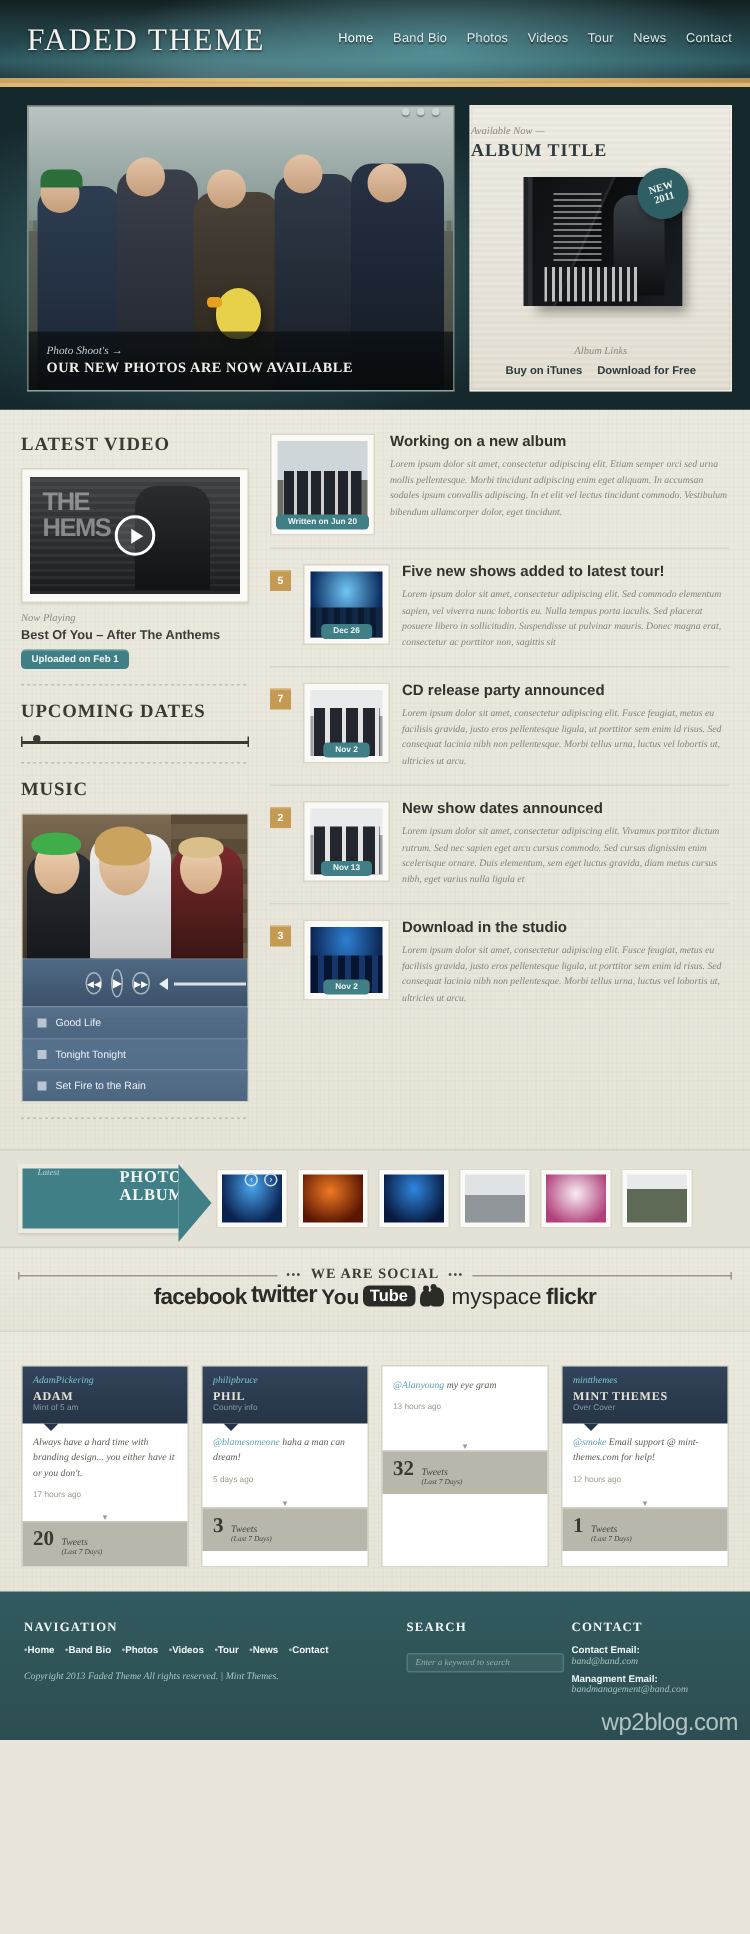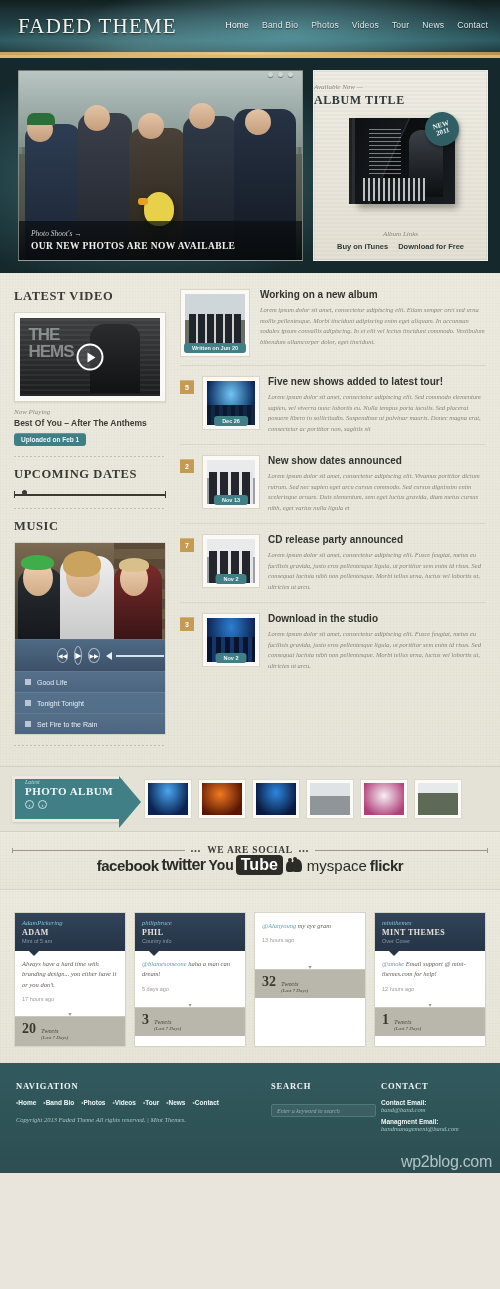--- a/index.html
+++ b/index.html
@@ -249,22 +249,22 @@
     display:flex;align-items:center;justify-content:center; flex:none; margin-top:4px;
     box-shadow: inset 0 1px 0 rgba(255,255,255,.25);
   }
   .news-item .news-thumb{ width:58px; height:54px; }
 
   
   .album-strip{ background:#e4e1d6; border-top:1px solid #d4d0c2; border-bottom:1px solid #d4d0c2;
                 padding:9px 12px; display:flex; align-items:center; gap:8px; }
   .album-tag{
     position:relative; width:110px; height:46px; background:#3f7f85;
-    border:3px solid #eceadf; display:flex; flex-direction:column; justify-content:flex-start;
-    padding-left:10px; box-shadow:0 1px 2px rgba(0,0,0,.12);
+    border:3px solid #eceadf; display:flex; justify-content:flex-start;
+    padding-left:10px; box-shadow:0 1px 2px rgba(0,0,0,.12);gap:40px;
   }
   .album-tag:after{
     content:""; position:absolute; right:-22px; top:-3px; width:0;height:0;
     border-top:26px solid transparent; border-bottom:26px solid transparent; border-left:22px solid #3f7f85;
   }
   .album-tag .k{ font-family:"Liberation Serif",serif; font-style:italic; color:#bcd9db; font-size:6px;}
   .album-tag .t{ font-family:"Liberation Serif",serif; font-weight:700; color:#f2f7f7; font-size:11px; letter-spacing:.5px;}
   .album-tag .arrows{ display:flex; gap:4px; margin-top:3px;}
   .album-tag .arrows span{ width:9px;height:9px;border-radius:50%;border:1px solid #cfe2e3;color:#e6f2f2;
      font-size:6px;display:flex;align-items:center;justify-content:center;line-height:1;}
@@ -285,21 +285,21 @@
   .social-rule .ln:before{content:"";position:absolute;top:-2px;width:1px;height:5px;background:#9c9789;}
   .social-rule .ln.l:before{left:0;} .social-rule .ln.r:before{right:0;}
   .social-rule .dots{ letter-spacing:1px; color:#4a4a43; font-size:7px; }
   .social-rule .ttl{ font-family:"Liberation Serif",serif; font-weight:700; font-size:9.5px;
                      color:#3a3a34; letter-spacing:.7px; white-space:nowrap; }
   .social-icons{ display:flex; align-items:center; justify-content:center; gap:3px; }
   .si{ color:#2b2b28; font-weight:700; }
   .si-fb{ font-size:15px; letter-spacing:-.5px; }
   .si-tw{ font-size:16px; letter-spacing:-.6px; }
   .si-yt{ display:flex; align-items:center; gap:2px; font-size:14px; }
-  .si-yt .tube{ background:#2b2b28; color:#fff; padding:1px 5px; border-radius:4px; font-size:16px;}
+  .si-yt .tube{ background:#2b2b28; color:#fff; padding:1px 5px; border-radius:4px; font-size:11px;}
   .si-ms{ display:flex; align-items:center; gap:4px; font-size:15px; font-weight:400;}
   .si-ms .ppl{ position:relative; width:17px; height:14px; }
   .si-ms .ppl i{ position:absolute; background:#2b2b28; border-radius:50% 50% 30% 30%; }
   .si-ms .ppl i:nth-child(1){left:0;bottom:0;width:8px;height:11px;}
   .si-ms .ppl i:nth-child(2){left:6px;bottom:0;width:10px;height:13px;}
   .si-ms .ppl i:nth-child(3){left:2px;top:0;width:4px;height:4px;border-radius:50%;}
   .si-ms .ppl i:nth-child(4){left:7px;top:-1px;width:4px;height:4px;border-radius:50%;}
   .si-fl{ font-size:15px; letter-spacing:-.4px; }
 
   
@@ -322,21 +322,21 @@
   .tw-time{ font-size:5.5px; color:#a09c92; margin-top:6px; }
   .tw-foot{ background:#b9b6ac; padding:4px 7px 5px; display:flex; align-items:baseline; gap:5px;
             border-top:1px solid #cac7bd;}
   .tw-count{ font-family:"Liberation Serif",serif; font-weight:700; font-size:14px; color:#39392f;}
   .tw-foot .lbl{ font-family:"Liberation Serif",serif; font-style:italic; font-size:6.5px; color:#4a4a40; line-height:1.15;}
   .tw-foot .lbl small{ display:block; font-size:5px; }
   .tw-arrow{ text-align:center; font-size:6px; color:#9b9890; line-height:.7; }
 
   
   .footer{
-    background:#2f5257; color:#d9e6e5; padding:18px 16px 10px; position:relative; height:110px;
+    background:#2f5257; color:#d9e6e5; padding:18px 16px 10px; position:relative; height:99px;
     background: linear-gradient(180deg,#325a5e,#2c4e52);
   }
   .footer .cols{ display:flex; }
   .f-nav{ width:255px; }
   .f-search{ width:110px; }
   .f-contact{ flex:1; }
   .f-h{ font-family:"Liberation Serif",serif; font-weight:700; font-size:8.5px; letter-spacing:.8px;
         color:#f0f6f5; margin-bottom:8px; }
   .f-links{ display:flex; flex-wrap:wrap; gap:7px; }
   .f-links a{ color:#eef5f4; font-size:6.5px; font-weight:700; text-decoration:none; }
@@ -521,40 +521,40 @@
             <div class="img stage-blue"></div>
             <div class="date-pill">Dec 26</div>
           </div>
           <div>
             <div class="news-title">Five new shows added to latest tour!</div>
             <div class="news-body">Lorem ipsum dolor sit amet, consectetur adipiscing elit. Sed commodo elementum sapien, vel viverra nunc lobortis eu. Nulla tempus porta iaculis. Sed placerat posuere libero in sollicitudin. Suspendisse ut pulvinar mauris. Donec magna erat, consectetur ac porttitor non, sagittis sit</div>
           </div>
         </div>
 
         <div class="news-item">
+          <div class="num-badge">7</div>
+          <div class="news-thumb">
+            <div class="img street"></div>
+            <div class="date-pill">Nov 2</div>
+          </div>
+          <div>
+            <div class="news-title">CD release party announced</div>
+            <div class="news-body">Lorem ipsum dolor sit amet, consectetur adipiscing elit. Fusce feugiat, metus eu facilisis gravida, justo eros pellentesque ligula, ut porttitor sem enim id risus. Sed consequat lacinia nibh non pellentesque. Morbi tellus urna, luctus vel lobortis ut, ultricies ut arcu.</div>
+          </div>
+        </div>
+
+        <div class="news-item">
           <div class="num-badge">2</div>
           <div class="news-thumb">
             <div class="img street"></div>
             <div class="date-pill">Nov 13</div>
           </div>
           <div>
             <div class="news-title">New show dates announced</div>
             <div class="news-body">Lorem ipsum dolor sit amet, consectetur adipiscing elit. Vivamus porttitor dictum rutrum. Sed nec sapien eget arcu cursus commodo. Sed cursus dignissim enim scelerisque ornare. Duis elementum, sem eget luctus gravida, diam metus cursus nibh, eget varius nulla ligula et</div>
-          </div>
-        </div>
-
-        <div class="news-item">
-          <div class="num-badge">7</div>
-          <div class="news-thumb">
-            <div class="img street"></div>
-            <div class="date-pill">Nov 2</div>
-          </div>
-          <div>
-            <div class="news-title">CD release party announced</div>
-            <div class="news-body">Lorem ipsum dolor sit amet, consectetur adipiscing elit. Fusce feugiat, metus eu facilisis gravida, justo eros pellentesque ligula, ut porttitor sem enim id risus. Sed consequat lacinia nibh non pellentesque. Morbi tellus urna, luctus vel lobortis ut, ultricies ut arcu.</div>
           </div>
         </div>
 
         <div class="news-item">
           <div class="num-badge">3</div>
           <div class="news-thumb">
             <div class="img crowd-blue"></div>
             <div class="date-pill">Nov 2</div>
           </div>
           <div>

